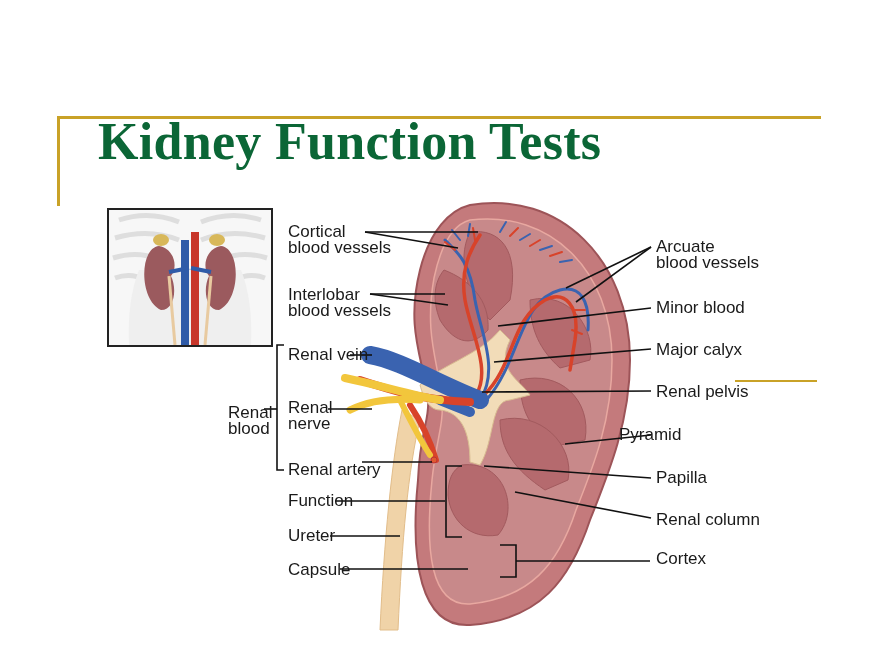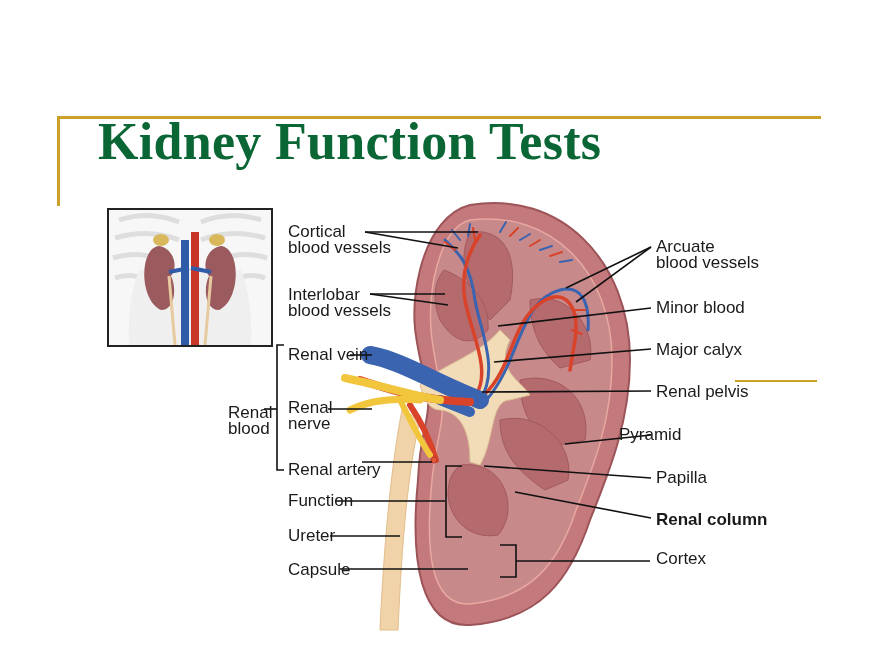--- a/index.html
+++ b/index.html
@@ -163,19 +163,19 @@
   </div>
   <div class="lbl" style="left:656px;top:384px;">
     <div>Renal pelvis</div>
   </div>
   <div class="lbl" style="left:619px;top:427px;text-align:center;">
     <div>Pyramid</div>
   </div>
   <div class="lbl" style="left:656px;top:470px;">
     <div>Papilla</div>
   </div>
-  <div class="lbl" style="left:656px;top:512px;font-weight:bold;">
+  <div class="lbl" style="left:656px;top:512px;">
     <div>Renal column</div>
   </div>
   <div class="lbl" style="left:656px;top:551px;">
     <div>Cortex</div>
   </div>
 </div>
 
 </body></html>

